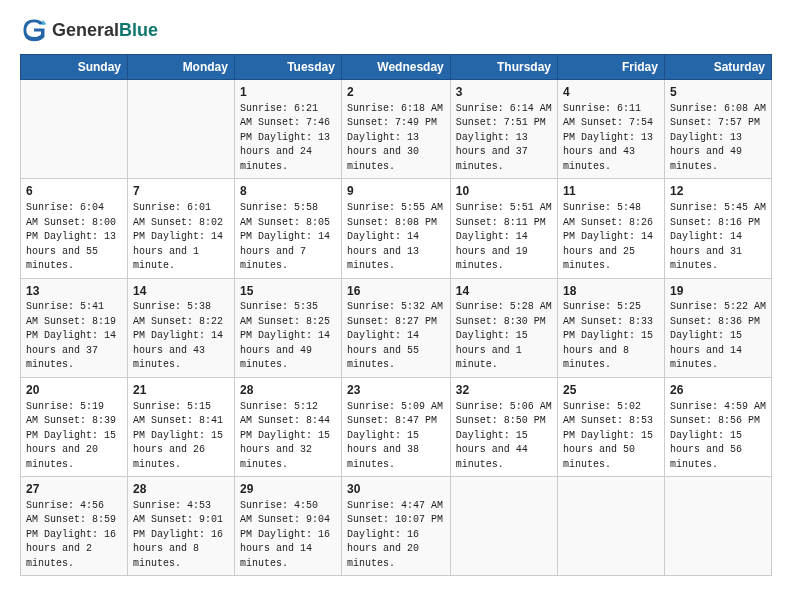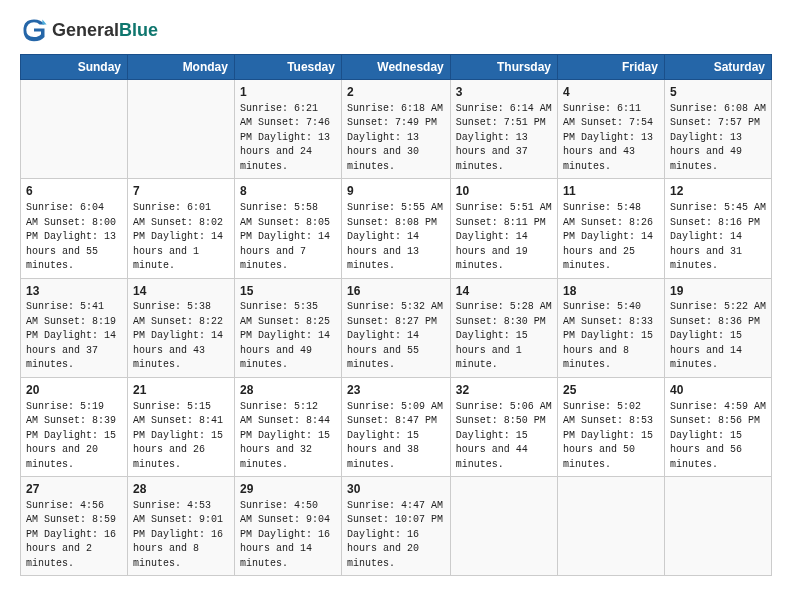--- a/index.html
+++ b/index.html
@@ -256,21 +256,21 @@
           </td>
           <td>
             <span class="day-number">14</span>
             <div class="day-info">Sunrise: 5:28 AM
 Sunset: 8:30 PM
 Daylight: 15 hours
 and 1 minute.</div>
           </td>
           <td>
             <span class="day-number">18</span>
-            <div class="day-info">Sunrise: 5:40 AM
+            <div class="day-info">Sunrise: 5:25 AM
 Sunset: 8:33 PM
 Daylight: 15 hours
 and 8 minutes.</div>
           </td>
           <td>
             <span class="day-number">19</span>
             <div class="day-info">Sunrise: 5:22 AM
 Sunset: 8:36 PM
 Daylight: 15 hours
 and 14 minutes.</div>
@@ -313,21 +313,21 @@
 and 44 minutes.</div>
           </td>
           <td>
             <span class="day-number">25</span>
             <div class="day-info">Sunrise: 5:02 AM
 Sunset: 8:53 PM
 Daylight: 15 hours
 and 50 minutes.</div>
           </td>
           <td>
-            <span class="day-number">40</span>
+            <span class="day-number">26</span>
             <div class="day-info">Sunrise: 4:59 AM
 Sunset: 8:56 PM
 Daylight: 15 hours
 and 56 minutes.</div>
           </td>
         </tr>
         <tr>
           <td>
             <span class="day-number">27</span>
             <div class="day-info">Sunrise: 4:56 AM

